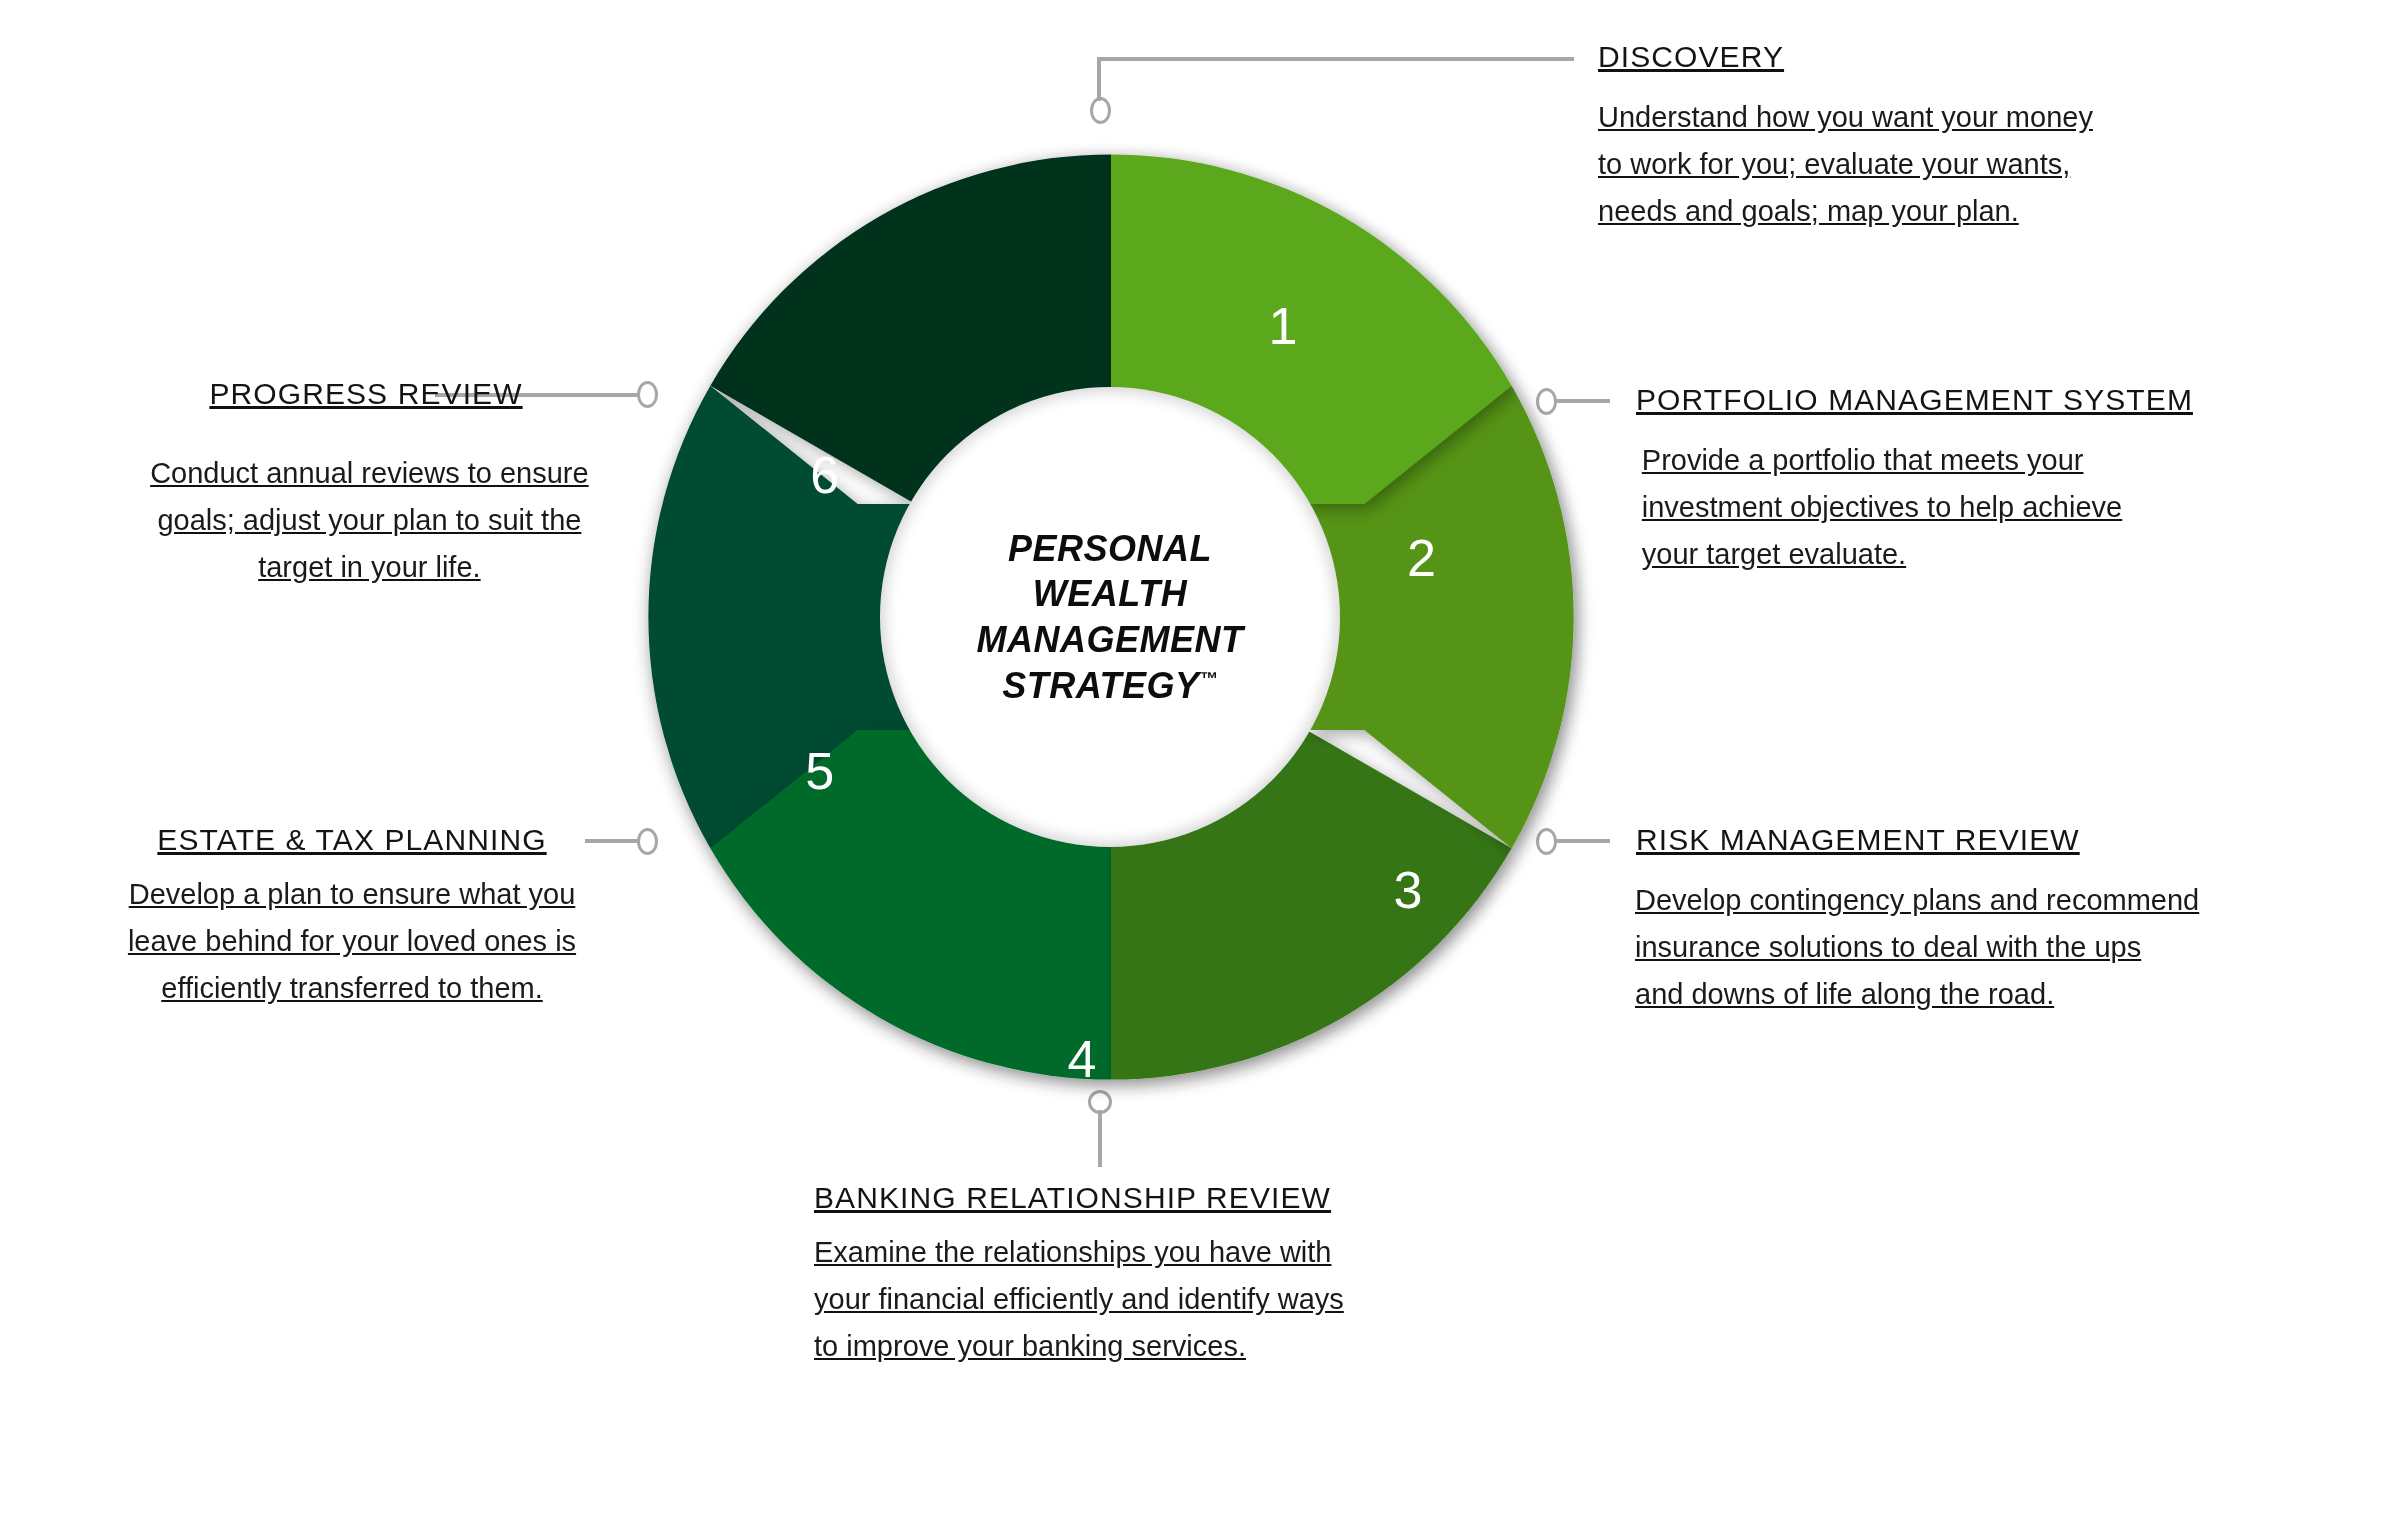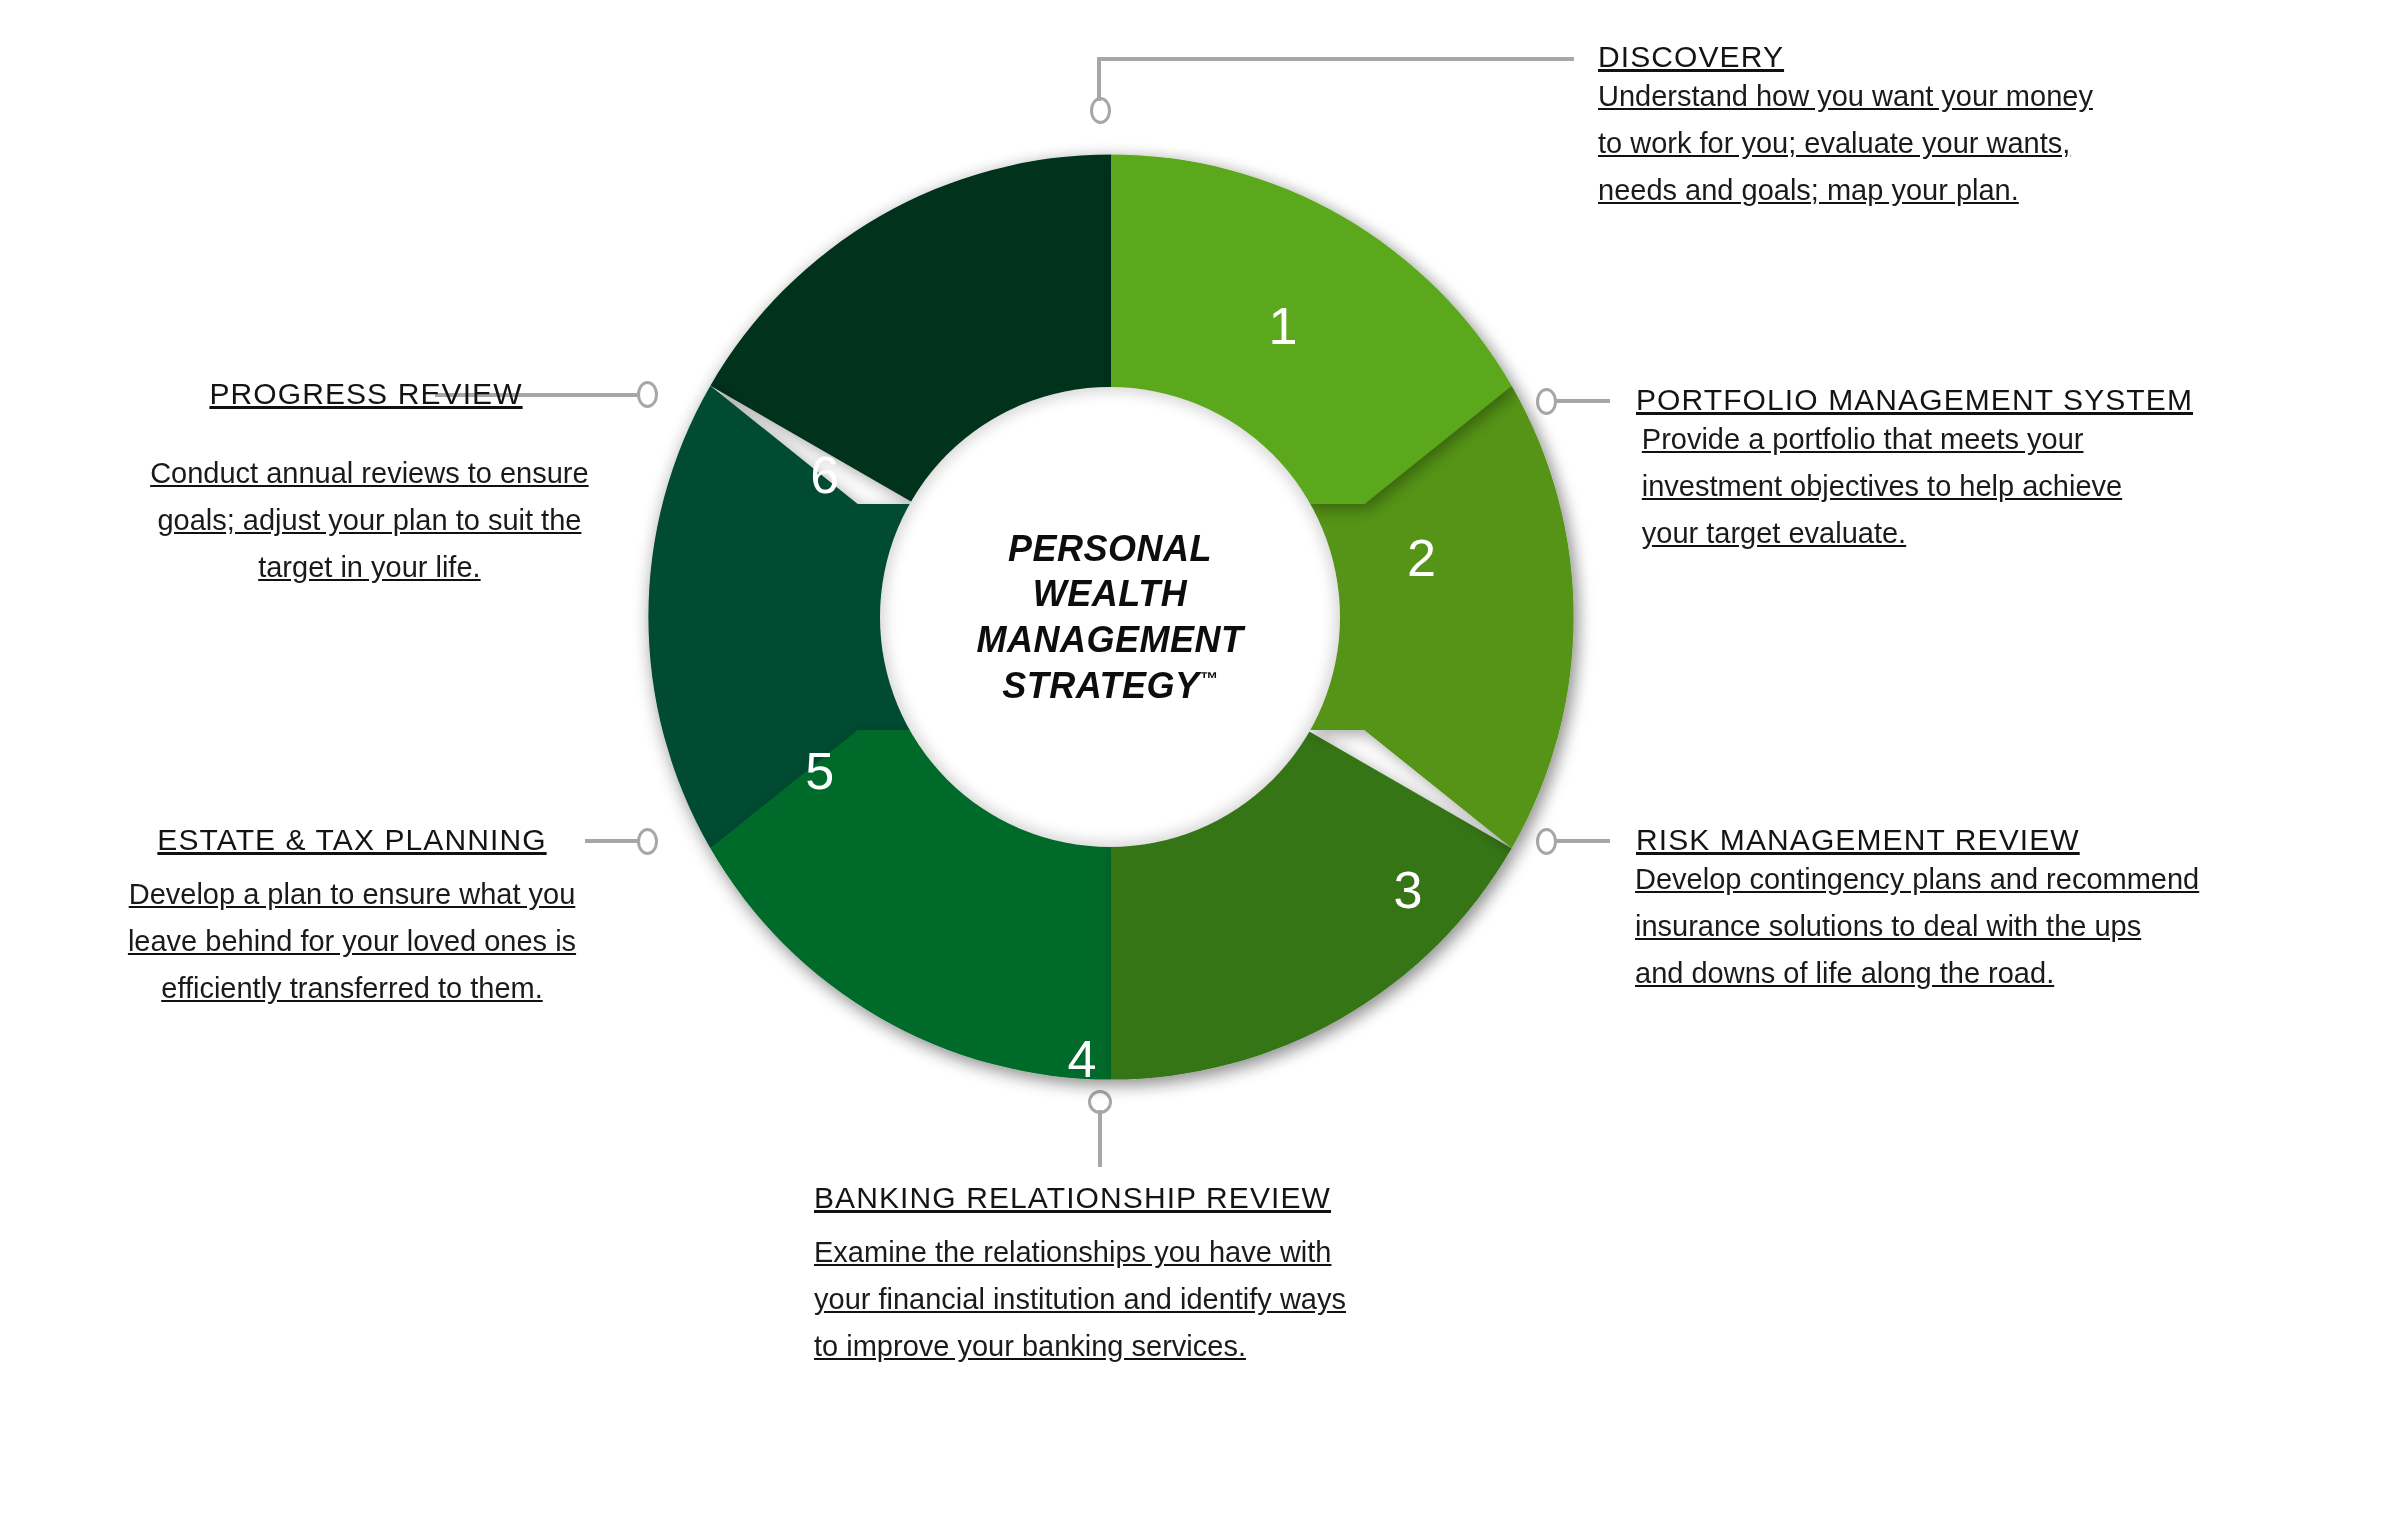--- a/index.html
+++ b/index.html
@@ -24,21 +24,21 @@
     line-height:1;
   }
   .callout .body{
     font-family:"Liberation Sans", sans-serif;
     font-size:29px;
     line-height:1.62;
     color:#1a1a1a;
     font-weight:400;
   }
   .callout.right .ttl{text-align:left;}
-  .callout.right .body{margin-top:1px;}
+  .callout.right .body{margin-top:22px;}
   .callout.left{text-align:center;}
   .callout.left .body{margin-top:16.4px;}
   .callout.bottom .body{margin-top:16.4px;}
 
   
   .conn-line{position:absolute;background:#a7a7a7;}
   .conn-dot{
     position:absolute;border:3.4px solid #a7a7a7;border-radius:50%;
     background:#fff;box-sizing:border-box;
   }
@@ -233,21 +233,21 @@
       <div>Develop contingency plans and recommend</div>
       <div>insurance solutions to deal with the ups</div>
       <div>and downs of life along the road.</div>
     </div>
   </div>
 
   <div class="callout bottom" style="left:814px;top:1183px;width:772px;">
     <div class="ttl">BANKING RELATIONSHIP REVIEW</div>
     <div class="body">
       <div>Examine the relationships you have with</div>
-      <div>your financial institution and identify ways</div>
+      <div>your financial efficiently and identify ways</div>
       <div>to improve your banking services.</div>
     </div>
   </div>
 
   <div class="callout left" style="left:72px;top:825px;width:560px;">
     <div class="ttl">ESTATE &amp; TAX PLANNING</div>
     <div class="body">
       <div>Develop a plan to ensure what you</div>
       <div>leave behind for your loved ones is</div>
       <div>efficiently transferred to them.</div>

